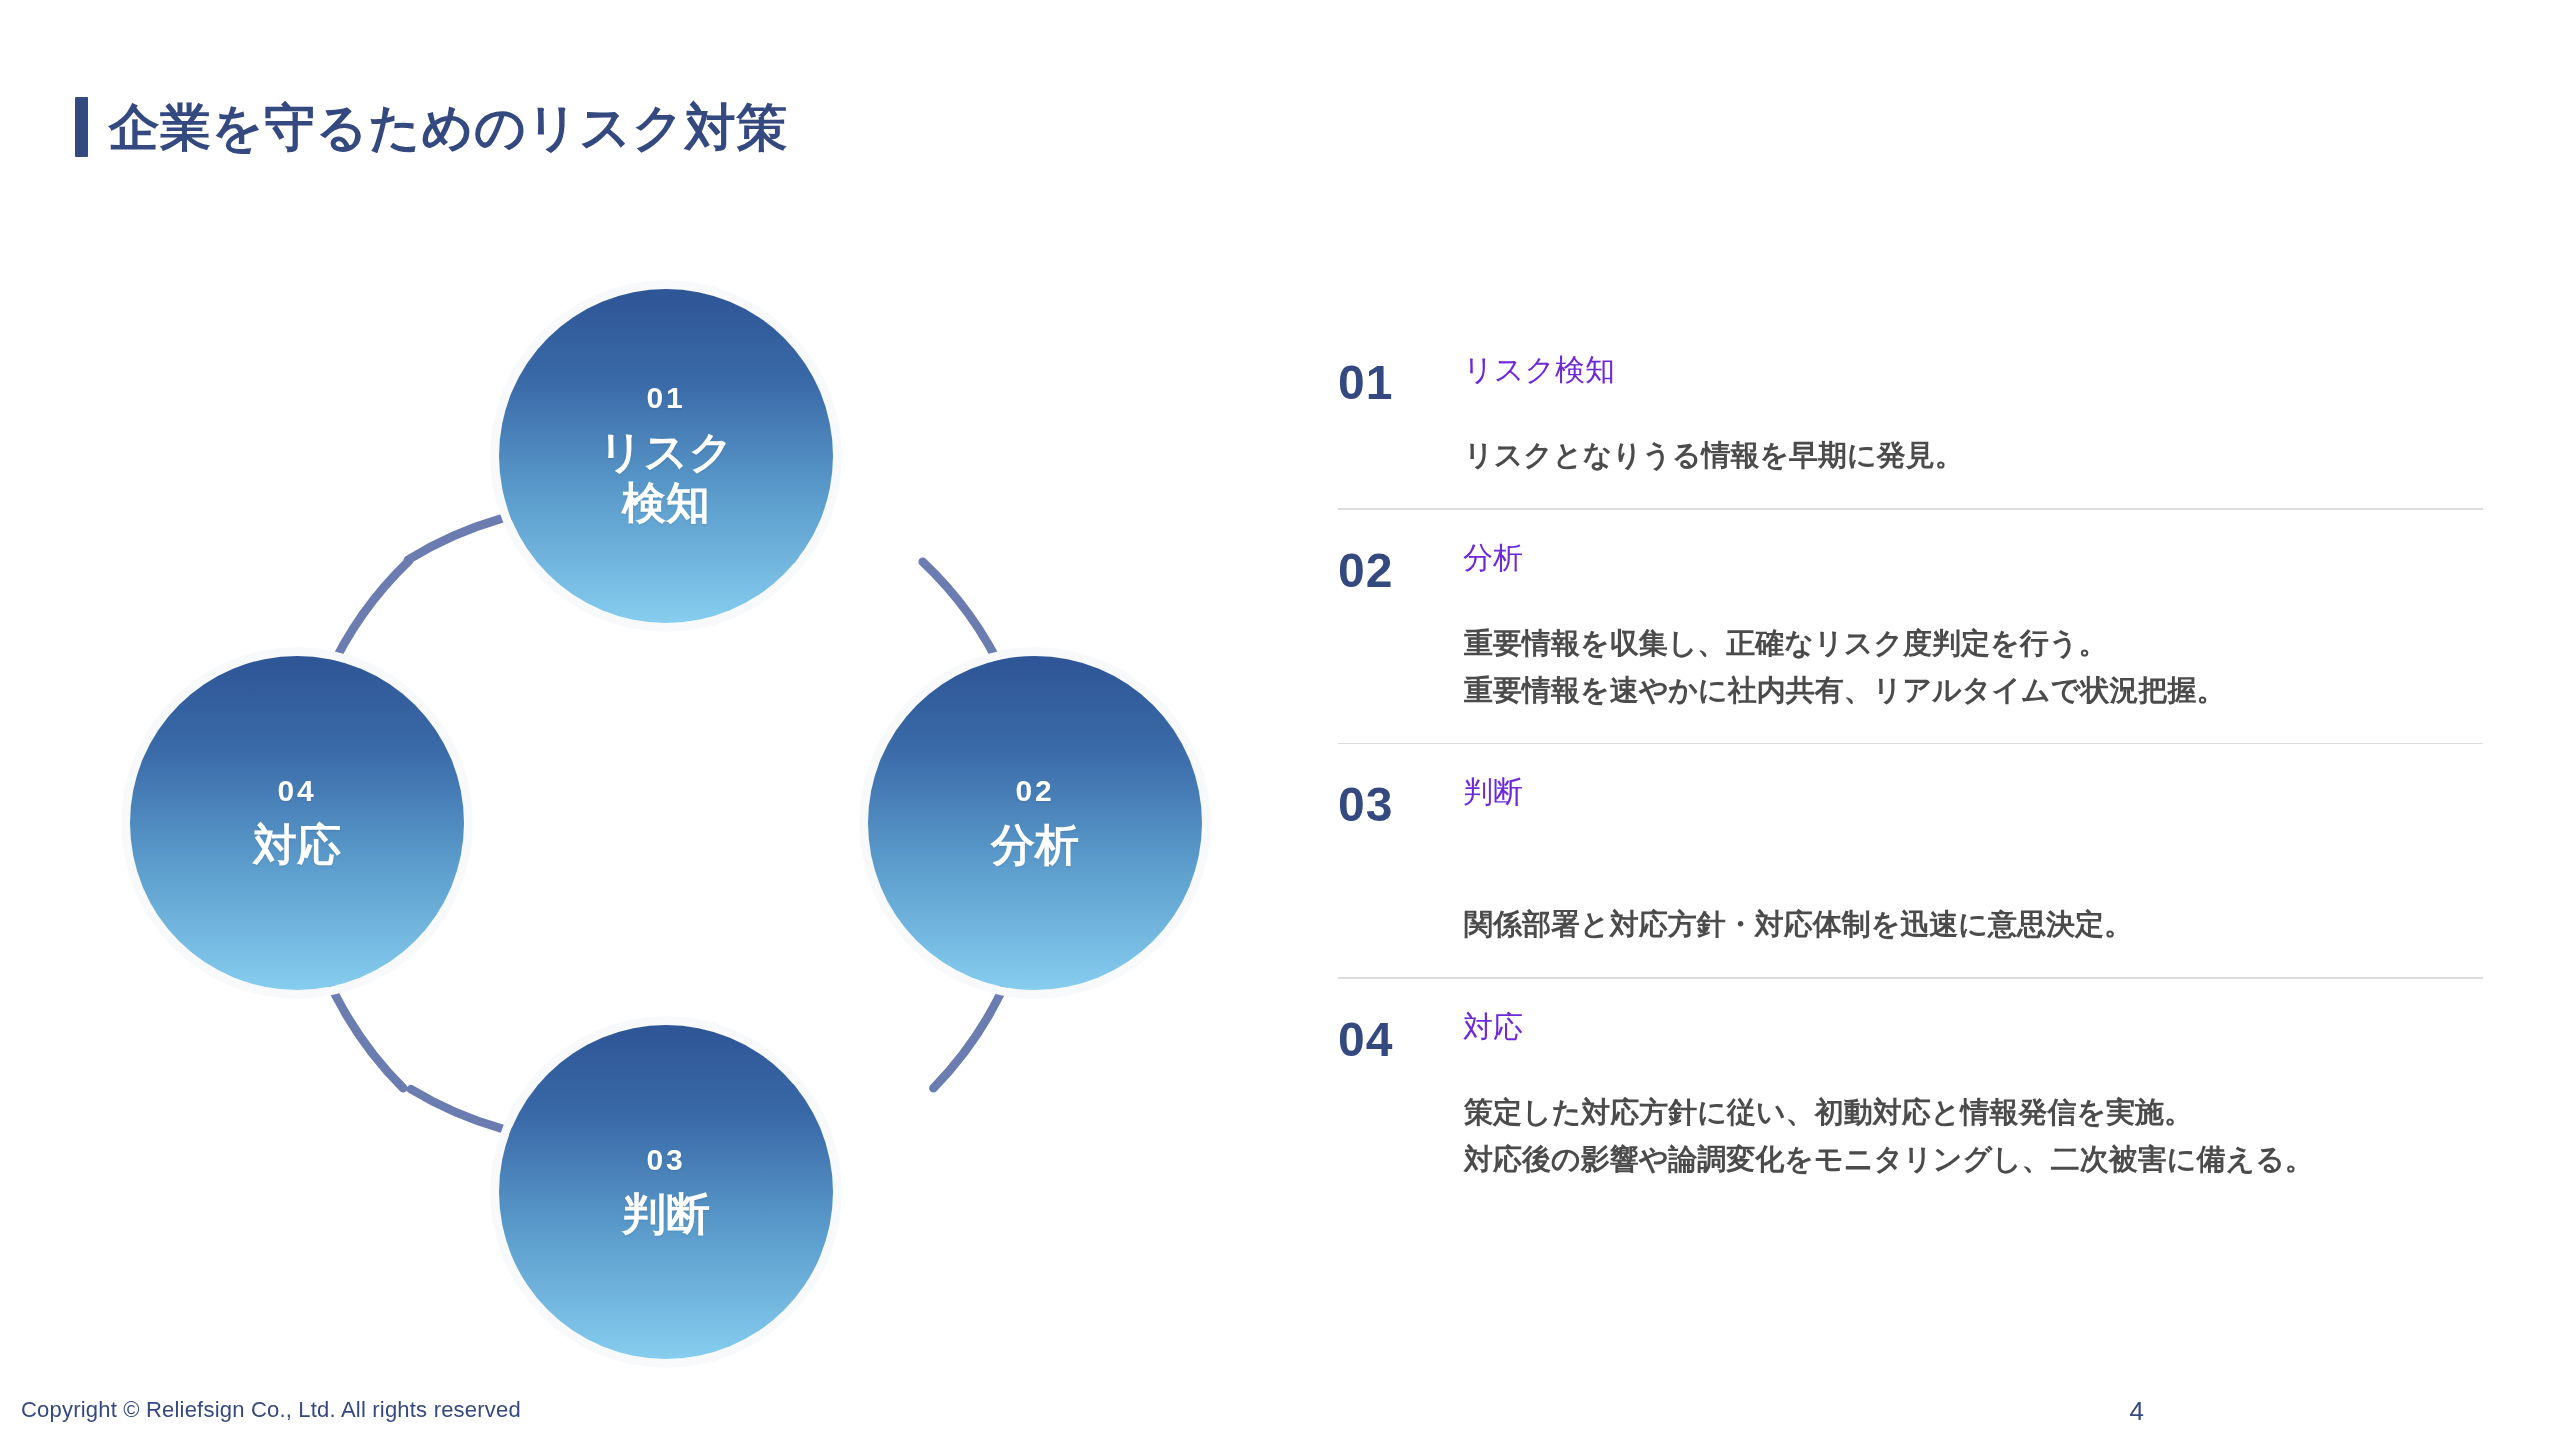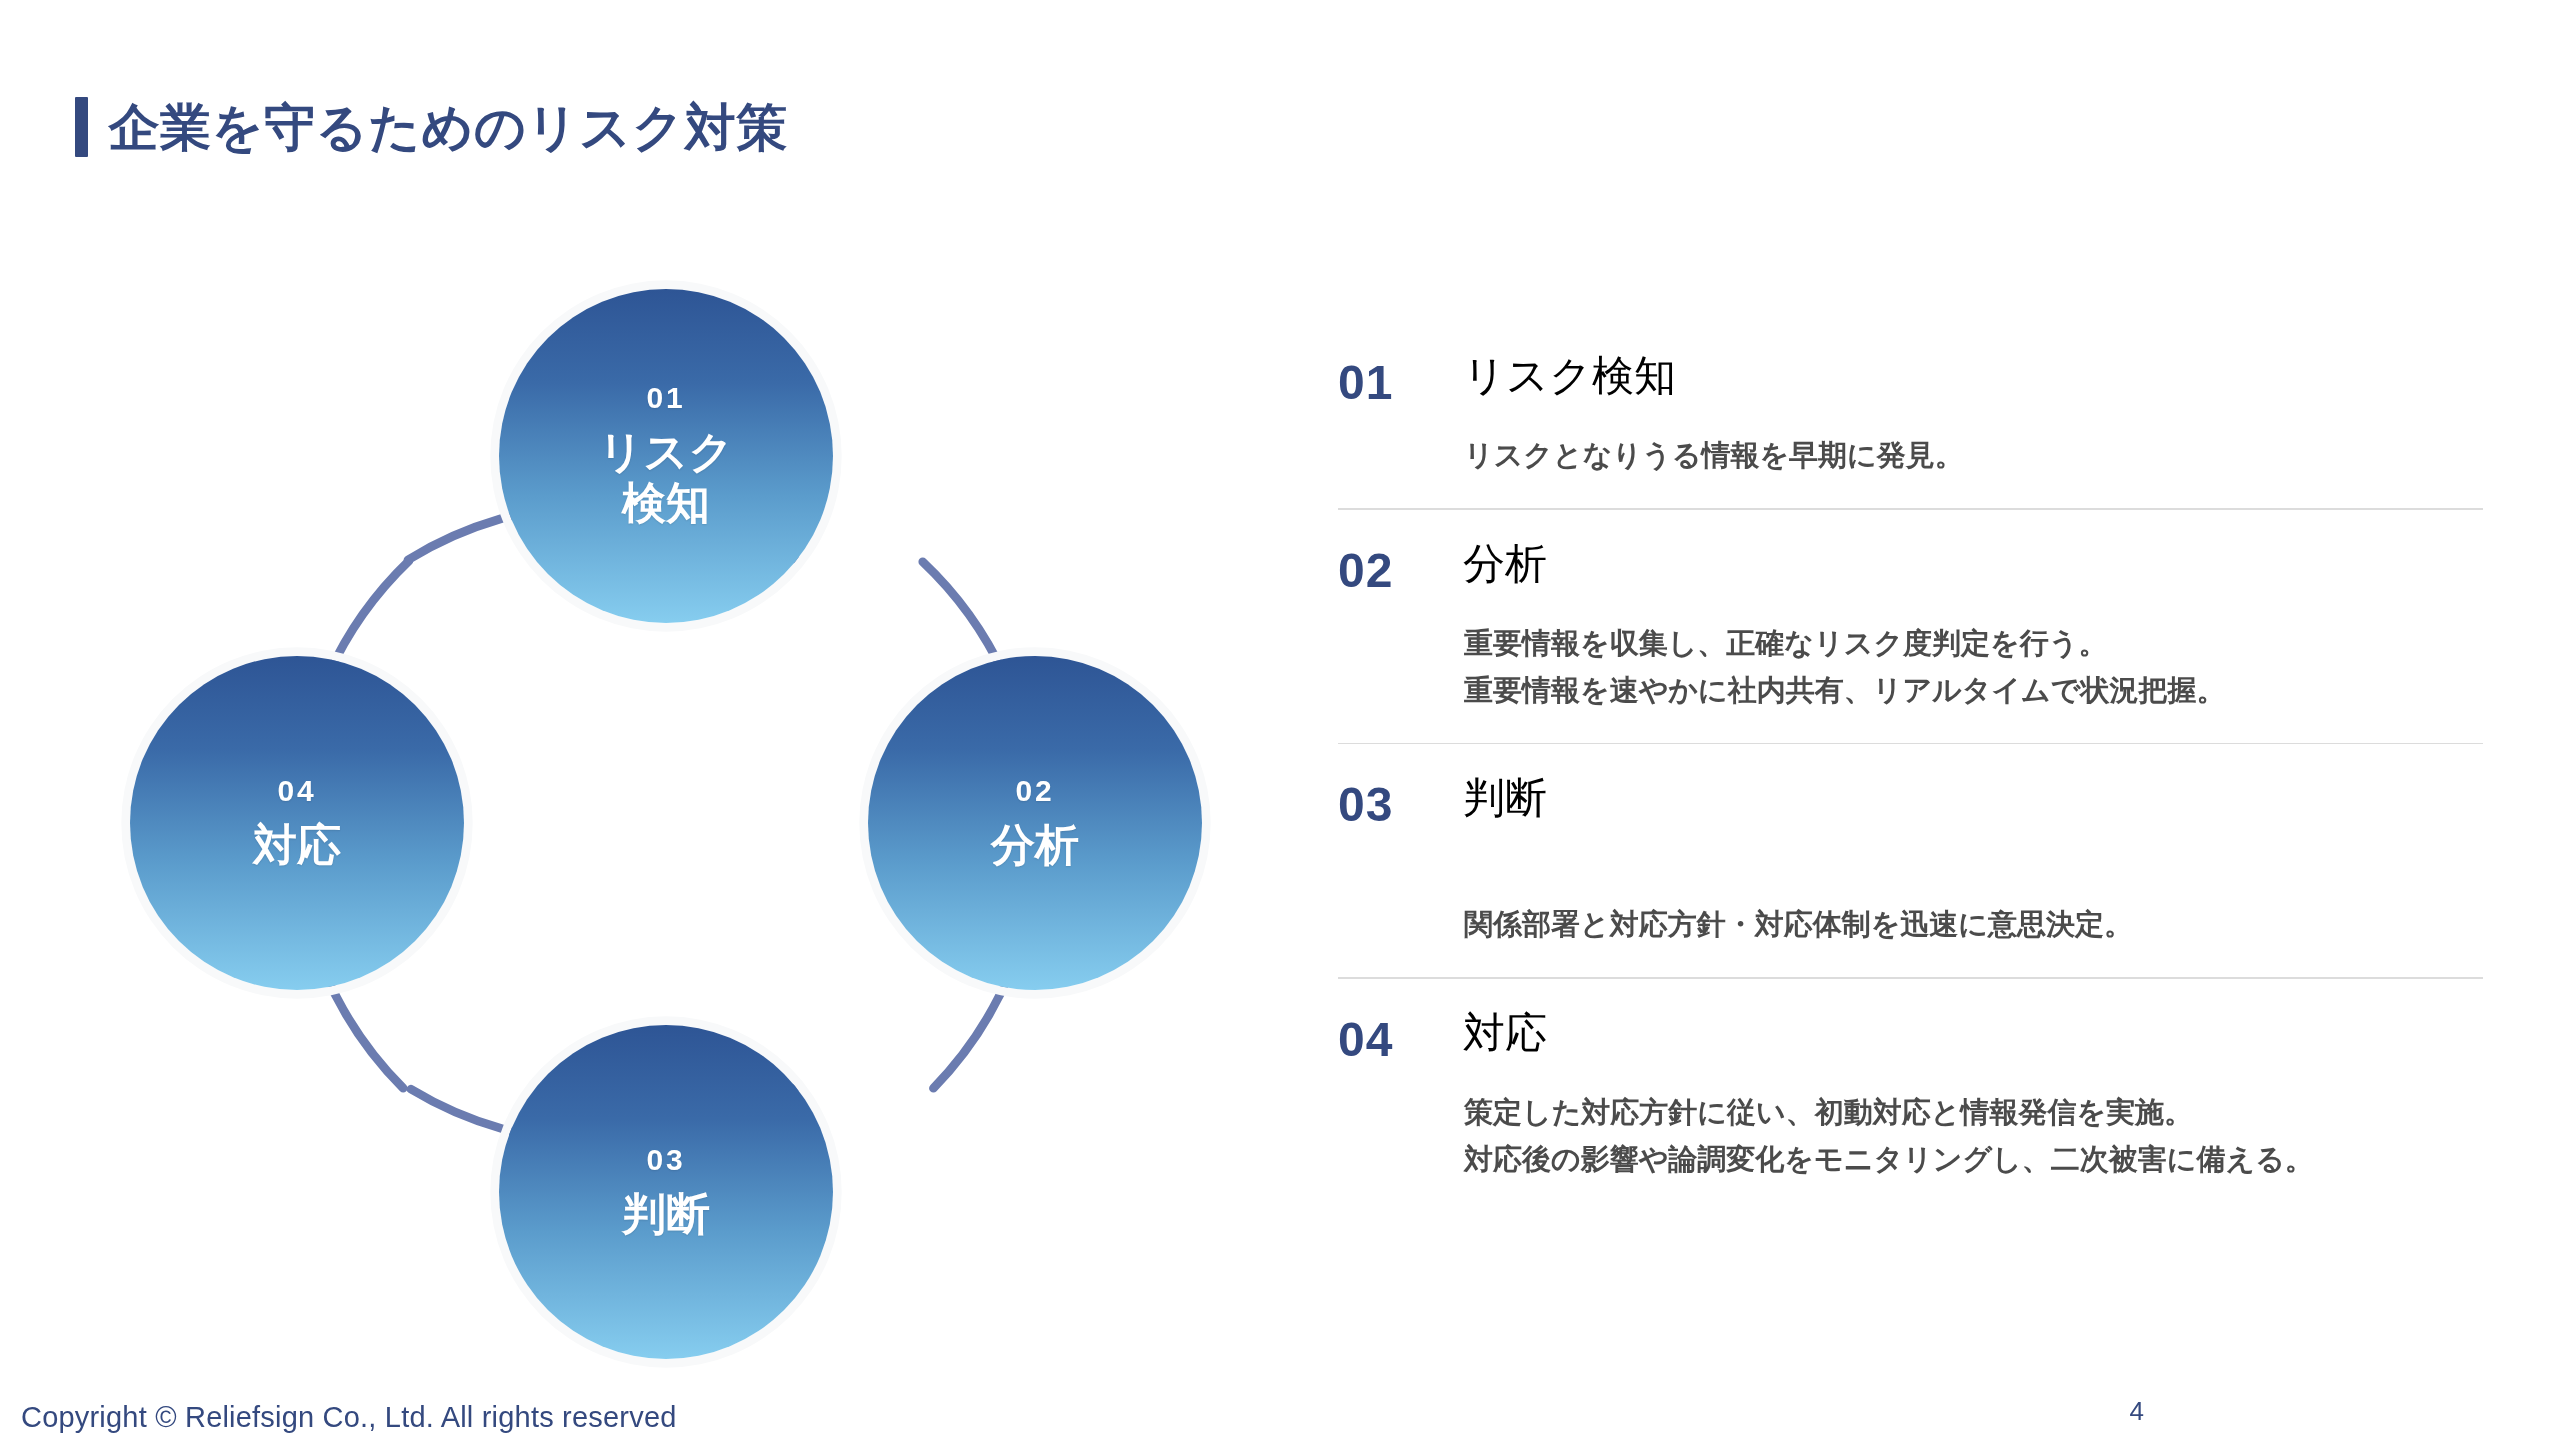--- a/index.html
+++ b/index.html
@@ -68,34 +68,34 @@
   
   .list { position:absolute; left:1338px; top:355px; width:1145px; }
   .item { position:relative; padding-bottom:0; }
   .item-head { display:flex; align-items:flex-start; gap:42px; }
   .item-num {
     font-size:48px; font-weight:700; color:#34497f;
     line-height:1; width:83px; flex:0 0 83px;
     letter-spacing:1px; padding-top:3.9px;
   }
   .item-title {
-    font-size:42px; font-weight:500; color:#000000; line-height:1;
+    font-size:30px; font-weight:500; color:#6d28d9; line-height:1;
   }
   .item-body {
     margin-left:126px; margin-top:25px;
     font-size:29px; color:#4b4b4b; line-height:1.62;
   }
   .item-body div { white-space:nowrap;font-weight:bold; }
   .divider { height:1.9px; background:#dcdcdc; margin:29px 0 0 0; width:100%; }
   .item-gap { height:33px; }
 
   
   .footer-left {
-    position:absolute; left:21px; bottom:15px;
-    font-size:29px; color:#34497f; letter-spacing:0.2px;
+    position:absolute; left:21px; bottom:26px;
+    font-size:22px; color:#34497f; letter-spacing:0.2px;
   }
   .footer-page {
     position:absolute; right:26px; bottom:22px;
     font-size:26px; color:#34497f;
   }
 </style>
 </head>
 <body>
 
 <div class="slide">

